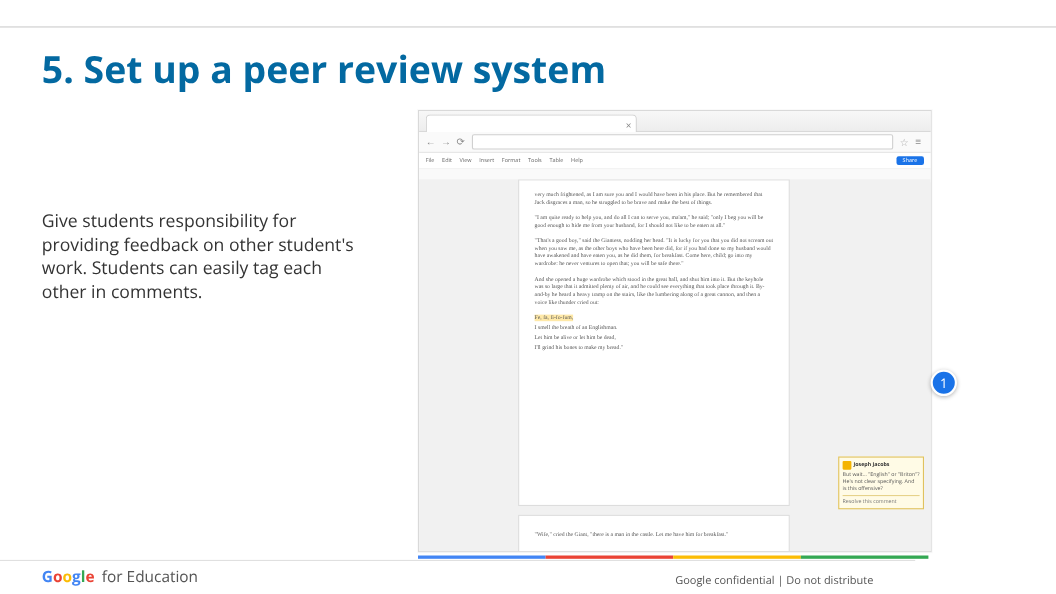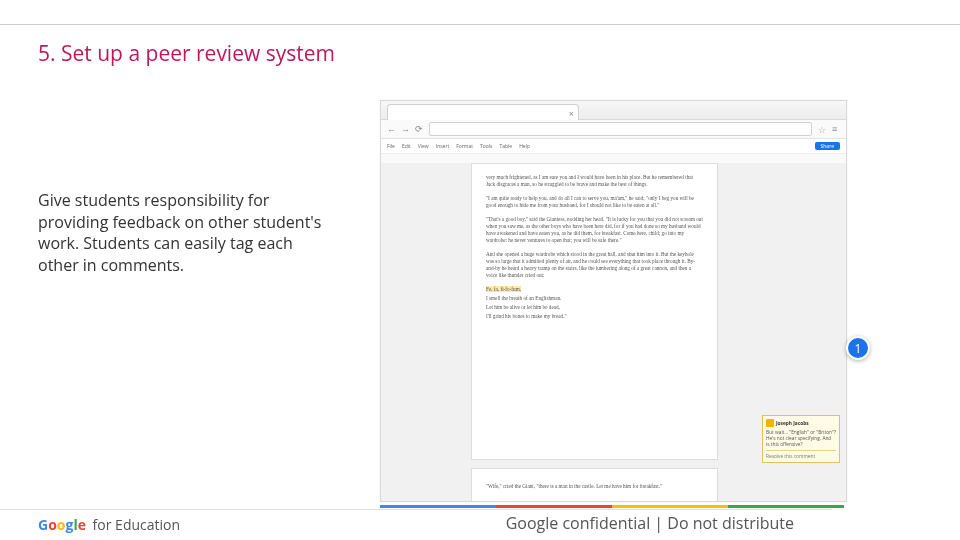--- a/index.html
+++ b/index.html
@@ -1,24 +1,24 @@
 <!DOCTYPE html>
 <html><head>
 <meta charset="utf-8">
 <style>
   html,body{margin:0;padding:0;width:960px;height:540px;font-family:"Open Sans",Arial,sans-serif;color:#333;background:#fff;overflow:hidden}
   .top-rule{border-bottom:1px solid #ccc;height:24px}
-  .headline{font-size:21px;font-weight:400;color:#be185d;margin:14px 0 0 38px}
+  .headline{font-size:34px;font-weight:700;color:#0369a1;margin:14px 0 0 38px}
   .bodycopy{position:absolute;left:38px;top:190px;width:295px;font-size:16px;line-height:1.35;color:#333}
   .footer{position:absolute;left:0;bottom:0;width:832px;height:30px;border-top:1px solid #e0e0e0}
   .brand{position:absolute;left:38px;bottom:6px;font-size:14px}
   .brand .g{display:inline-block;font-weight:700}
   .brand .l1{color:#4285F4}.brand .l2{color:#EA4335}.brand .l3{color:#FBBC05}.brand .l4{color:#4285F4}.brand .l5{color:#34A853}.brand .l6{color:#EA4335}
   .brand .fe{color:#555;font-weight:400;padding-left:3px}
-  .conf{position:absolute;right:38px;bottom:6px;font-size:16px;color:#555}
+  .conf{position:absolute;right:38px;bottom:6px;font-size:10px;color:#555}
 
   
   .mock{position:absolute;left:380px;top:100px;width:465px;height:400px;border:1px solid #d9d9d9;background:#fff;box-shadow:0 0 0 1px rgba(0,0,0,0.02)}
   .tabbar{height:18px;background:linear-gradient(#f7f7f7,#ededed);border-bottom:1px solid #d9d9d9;position:relative}
   .tab{position:absolute;left:6px;top:3px;width:190px;height:15px;background:#fff;border:1px solid #d0d0d0;border-bottom:none;border-top-left-radius:4px;border-top-right-radius:4px}
   .tabx{position:absolute;right:4px;top:2px;font-size:9px;color:#888}
   .addrrow{height:18px;background:#fafafa;border-bottom:1px solid #e3e3e3;display:flex;align-items:center;padding:0 6px;gap:6px}
   .navicn{width:8px;height:8px;color:#888;font-size:9px;line-height:8px}
   .addrbox{flex:1;height:12px;border:1px solid #d0d0d0;border-radius:2px;background:#fff}
   .star{width:8px;font-size:9px;color:#aaa}

